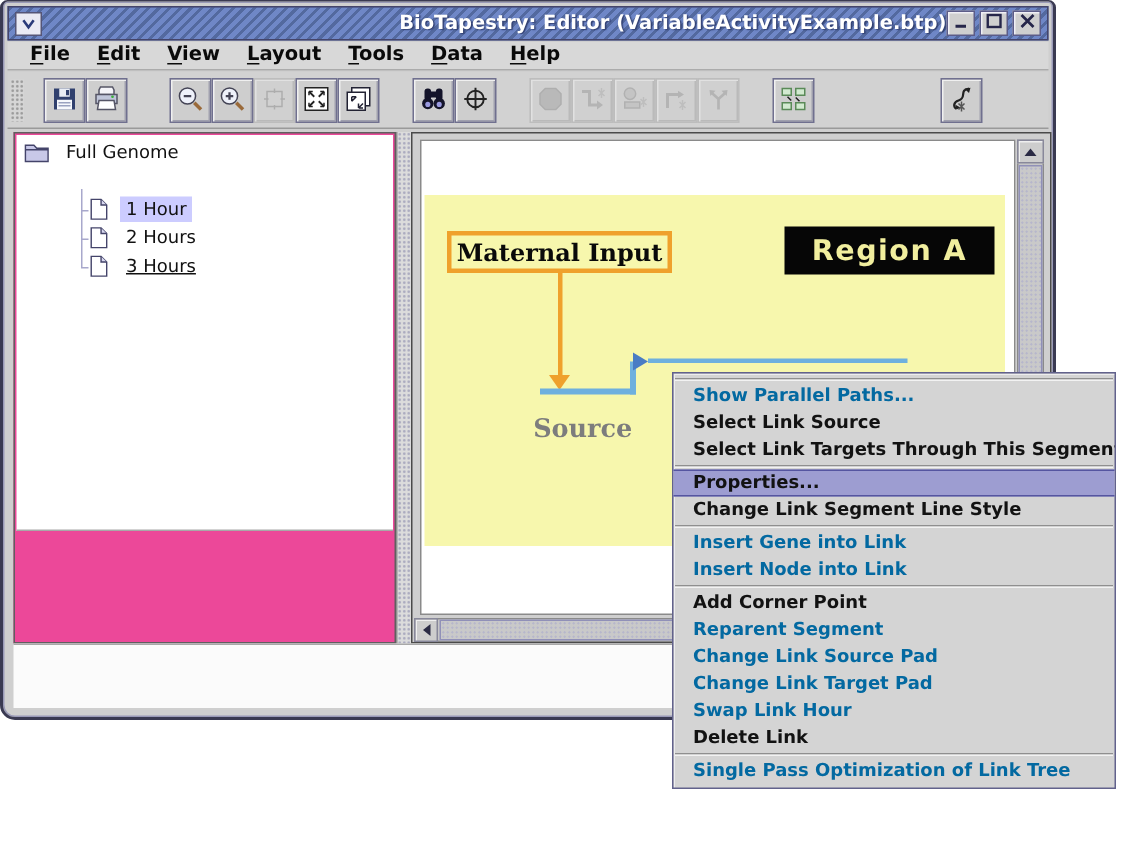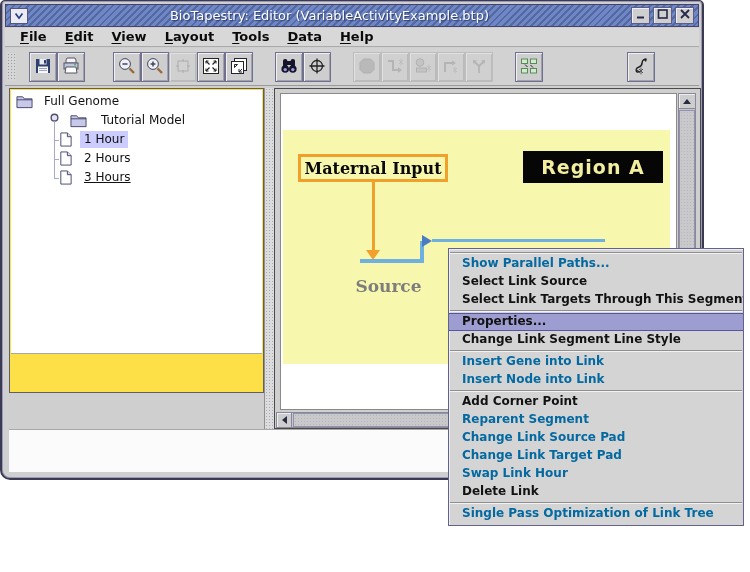--- a/index.html
+++ b/index.html
@@ -20,21 +20,21 @@
     position:absolute; left:3px; top:3px; right:3px; height:23px;
     background:repeating-linear-gradient(135deg,#53699f 0 2px,#6f87c7 2px 5px);
     background-color:#5a73b4;
     border:1px solid #44446a; display:flex; align-items:center;
   }
   .sysicon {
     width:18px; height:16px; margin-left:4px; background:#eaeaf4;
     border:1px solid #555577; display:flex; align-items:center; justify-content:center;
   }
   .title-text {
-    flex:1; text-align:center; color:#ffffff; font-weight:normal; font-size:13px;
+    flex:1; text-align:right; color:#ffffff; font-weight:bold; font-size:13px;
     text-shadow:1px 1px 1px #2e3c6e; white-space:nowrap; overflow:hidden;
   }
   .winbtns { display:flex; gap:3px; margin-right:4px; }
   .winbtn {
     width:19px; height:17px; background:#cfcfcf; border:1px solid #5c5c88;
     box-shadow: inset 1px 1px 0 #efeff6; display:flex; align-items:center; justify-content:center;
   }
   
   .menubar {
     position:absolute; left:3px; top:27px; right:3px; height:19px;
@@ -59,22 +59,22 @@
     position:absolute; top:4px; width:28px; height:30px; background:#cecece;
     border:1px solid #70708f;
     box-shadow: inset 1px 1px 0 #f0f0f0, inset -1px -1px 0 #a0a0ae;
     display:flex; align-items:center; justify-content:center;
   }
   .tbtn svg { width:20px; height:20px; }
   .tbtn.disabled { filter:grayscale(1) opacity(0.5); border-color:#a7a7a7; }
   
   .content { position:absolute; left:7px; top:87px; width:692px; height:341px; }
   .tree-panel {
-    position:absolute; left:0; top:0; width:255px; height:305px;
-    background:#fde047; border:1px solid #5f5f5f;
+    position:absolute; left:0; top:0; width:255px; height:341px;
+    background:#ec4899; border:1px solid #5f5f5f;
   }
   .tree-viewport {
     position:absolute; left:1px; top:1px; width:251px; height:264px;
     background:#ffffff; border-bottom:1px solid #a8a8a8; overflow:hidden;
   }
   .tree-row { position:absolute; height:19px; left:0; right:0; }
   .tree-row .t-icon { position:absolute; top:1px; }
   .tree-label {
     position:absolute; top:1px; font-size:12px; color:#111; padding:1px 4px 2px 4px; white-space:nowrap;
   }
@@ -332,31 +332,20 @@
             <div class="tree-line" style="left: 43px; top: 50px; width: 5px; height: 1px;"></div>
             <div class="tree-line" style="left: 43px; top: 69px; width: 5px; height: 1px;"></div>
             <div class="tree-line" style="left: 43px; top: 88px; width: 5px; height: 1px;"></div>
             <div class="tree-row" style="top: 2px;">
               <span class="t-icon" style="left: 4px;"><svg viewBox="0 0 20 18" width="19" height="17">
                   <path d="M2 4 h6 l2 2.2 h8 v9.3 H2 z" fill="#c8c8e8" stroke="#44446a"></path>
                   <path d="M2 7.2 h16" stroke="#44446a" fill="none"></path>
                 </svg></span>
               <span class="tree-label" style="left: 29px;">Full Genome</span>
             </div>
-            <div class="tree-row" style="top: 21px;">
-              <span class="t-icon" style="left: 37px;"><svg viewBox="0 0 14 16" width="13" height="15">
-                  <circle cx="7" cy="6" r="3.6" fill="#e2e2f2" stroke="#50506e" stroke-width="1.5"></circle>
-                  <line x1="7" y1="9.8" x2="7" y2="15" stroke="#a8a8cc"></line>
-                </svg></span>
-              <span class="t-icon" style="left: 58px;"><svg viewBox="0 0 20 18" width="19" height="17">
-                  <path d="M2 4 h6 l2 2.2 h8 v9.3 H2 z" fill="#c8c8e8" stroke="#44446a"></path>
-                  <path d="M2 7.2 h16" stroke="#44446a" fill="none"></path>
-                </svg></span>
-              <span class="tree-label" style="left: 86px;">Tutorial Model</span>
-            </div>
             <div class="tree-row" style="top: 40px;">
               <span class="t-icon" style="left: 47px;"><svg viewBox="0 0 16 18" width="15" height="17">
                   <path d="M3 2 h7 l4 4 v10 H3 z" fill="#ffffff" stroke="#44446a"></path>
                   <path d="M10 2 v4 h4" fill="#d8d8f0" stroke="#44446a"></path>
                 </svg></span>
               <span class="tree-label selected" style="left: 69px;">1 Hour</span>
             </div>
             <div class="tree-row" style="top: 59px;">
               <span class="t-icon" style="left: 47px;"><svg viewBox="0 0 16 18" width="15" height="17">
                   <path d="M3 2 h7 l4 4 v10 H3 z" fill="#ffffff" stroke="#44446a"></path>

